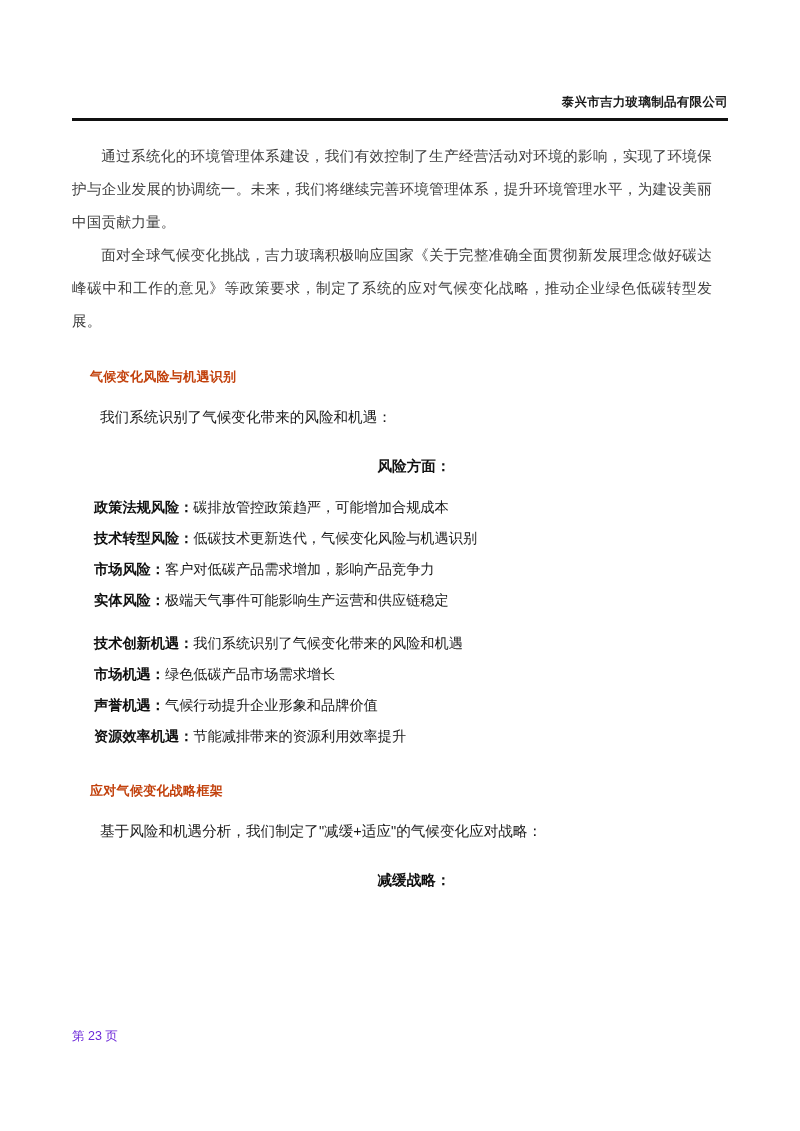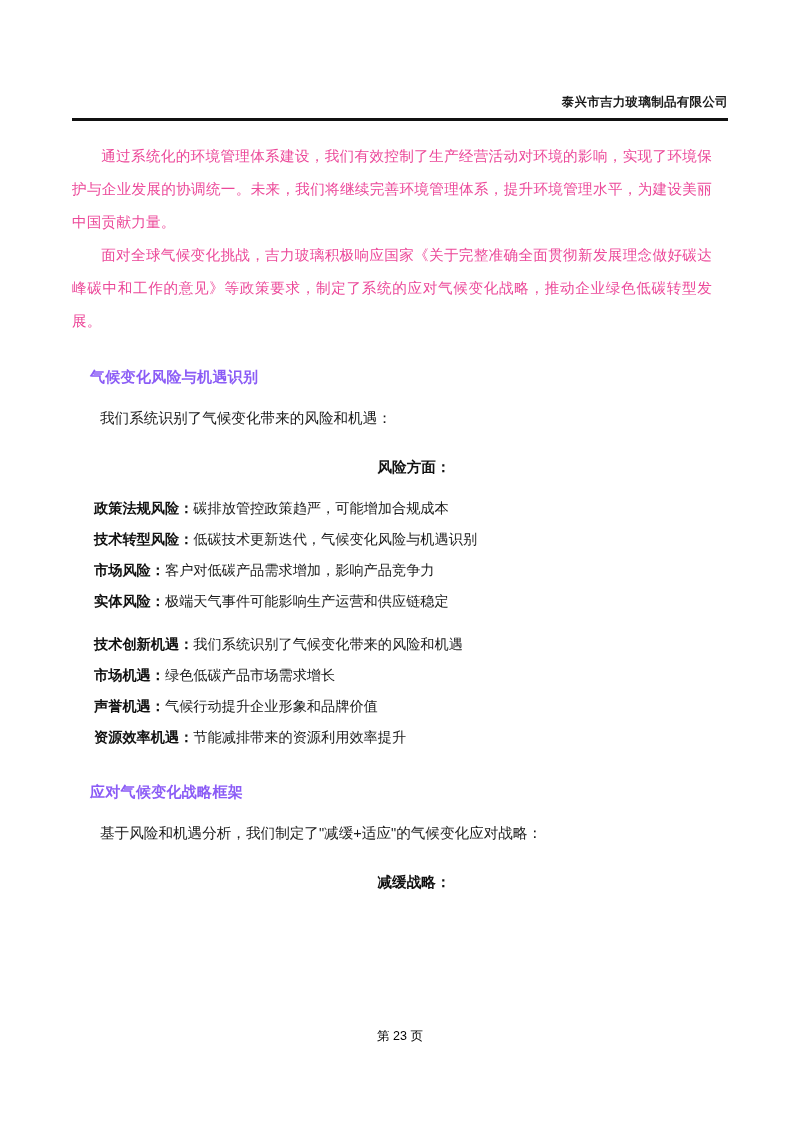--- a/index.html
+++ b/index.html
@@ -52,37 +52,37 @@
   .content {
     position: absolute;
     top: 140px;
     left: 0;
     width: 656px;
   }
   p.body-para {
     margin: 0 16px 0 0;
     font-size: 14.6px;
     line-height: 33px;
-    color: #ec4899;
+    color: #404040;
     text-align: justify;
     text-indent: 2em;
     letter-spacing: 0.2px;
   }
   h2.section-heading {
     margin: 26px 0 6px 0;
     font-size: 16.5px;
     font-weight: bold;
     color: #2aa558;
     letter-spacing: 0.4px;
   }
   h3.sub-heading {
     margin: 30px 0 10px 0;
-    font-size: 15px;
+    font-size: 13px;
     font-weight: bold;
-    color: #8b5cf6;
+    color: #c2410c;
     padding-left: 18px;
     letter-spacing: 0.3px;
   }
   p.indent-para {
     margin: 16px 0 0 0;
     padding-left: 28px;
     font-size: 14.6px;
     line-height: 30px;
     color: #1a1a1a;
   }
@@ -108,23 +108,23 @@
   ul.item-list li .item-term {
     font-weight: bold;
     color: #111111;
   }
   
   .page-footer {
     position: absolute;
     bottom: 86px;
     left: 0;
     width: 656px;
-    text-align: center;
+    text-align: left;
     font-size: 12.5px;
-    color: #000000;
+    color: #6d28d9;
   }
 </style>
 </head>
 <body>
 
 <div class="page">
   <div class="page-inner">
 
     <div class="doc-header">
       <span class="company">泰兴市吉力玻璃制品有限公司</span>

